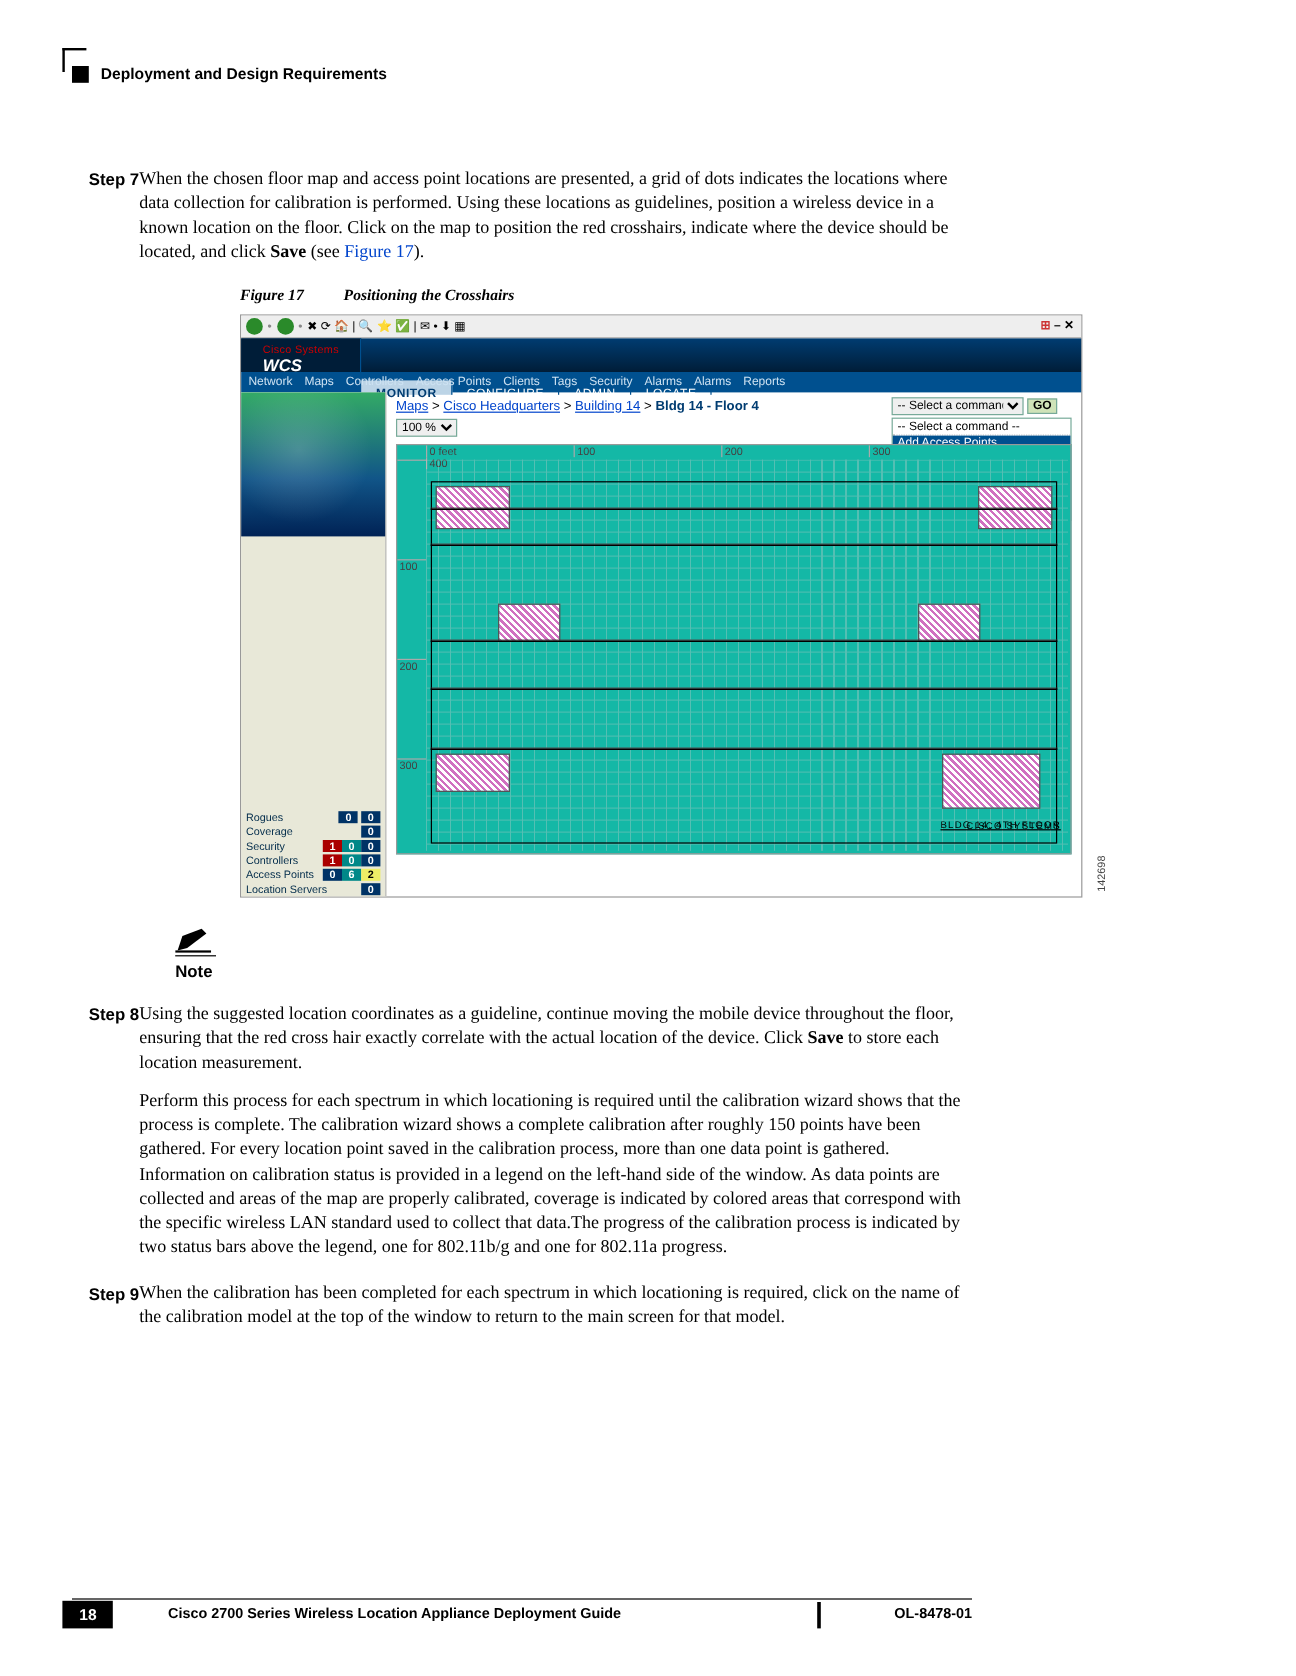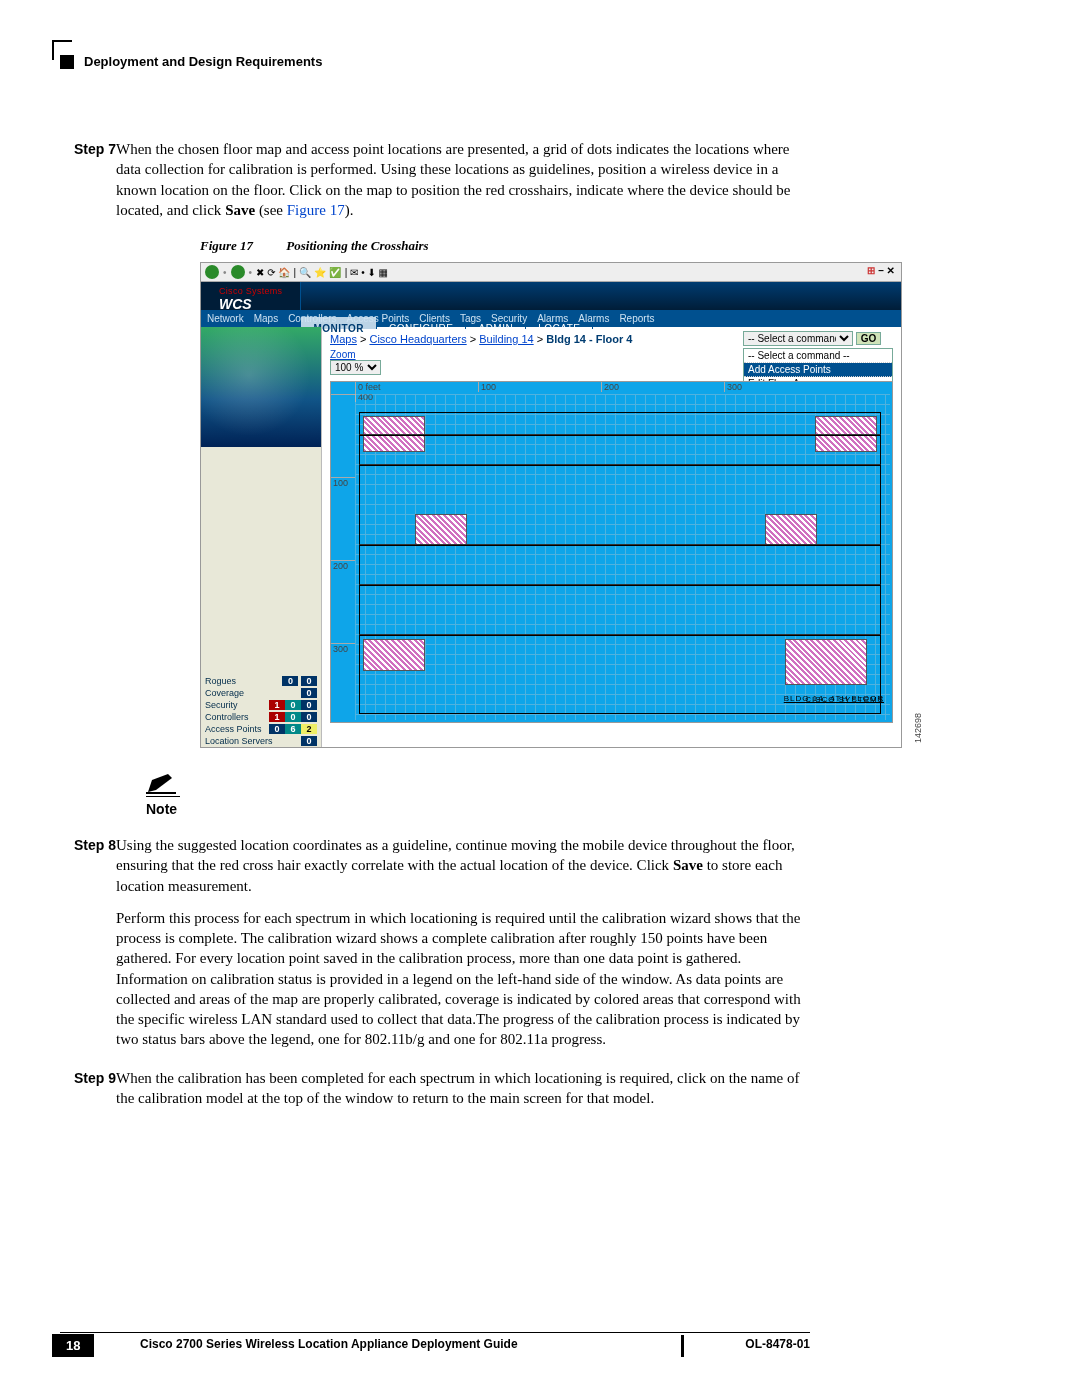--- a/index.html
+++ b/index.html
@@ -71,21 +71,21 @@
   .breadcrumb a{ color:#0044cc; text-decoration:underline;}
   .breadcrumb b{ color:#003c71; font-weight:bold;}
   .cmd-panel { position:absolute; right:8px; top:4px; width:150px; font-size:10px;}
   .cmd-panel select{ width:110px; font-size:10px; border:1px solid #7a9;}
   .cmd-panel .go{ display:inline-block; background:#cfe3b8; border:1px solid #7a9; padding:0 4px; font-weight:bold; font-size:10px;}
   .cmd-list { border:1px solid #7a9; background:#fff; margin-top:2px;}
   .cmd-list div{ padding:1px 4px; border-bottom:1px dotted #ccc;}
   .cmd-list .hl{ background:#00508f; color:#fff;}
   .zoom-lbl { color:#0044cc; text-decoration:underline; font-size:10px;}
   .zoom-sel { font-size:10px; border:1px solid #7a9; margin-bottom:4px;}
-  .floorplan-wrap { border:1px solid #999; height:340px; margin-top:2px; position:relative; background:#0ea5e9; overflow:hidden;padding-left:12px;}
+  .floorplan-wrap { border:1px solid #999; height:340px; margin-top:2px; position:relative; background:#14b8a6; overflow:hidden;padding-left:12px;}
   .fp-ruler-top { position:absolute; top:0; left:24px; right:0; height:12px; font-size:9px; color:#444;}
   .fp-ruler-top span{ display:inline-block; width:120px; border-left:1px solid #aaa; padding-left:2px;}
   .fp-ruler-left { position:absolute; top:12px; left:0; bottom:0; width:24px; font-size:9px; color:#444;}
   .fp-ruler-left div{ height:82px; border-top:1px solid #aaa; padding:0 2px;}
   .fp-body { position:absolute; top:12px; left:24px; right:2px; bottom:2px; }
   .fp-body .room{ position:absolute; border:1px solid #555;}
   .fp-body .mag{ background: repeating-linear-gradient(45deg, #d070c0, #d070c0 2px, #fff 2px, #fff 4px);}
   .fp-grid{ position:absolute; inset:0; background-image: linear-gradient(#ccc 1px, transparent 1px), linear-gradient(90deg, #ccc 1px, transparent 1px); background-size: 10px 10px; opacity:0.35;}
   .fp-outline{position:absolute; border:1px solid #000;}
   .fig-num { position:absolute; right:-22px; bottom:4px; font-size:9px; color:#444; writing-mode:vertical-rl; transform:rotate(180deg);}
@@ -204,21 +204,20 @@
             <span class="go">GO</span>
             <div class="cmd-list">
               <div>-- Select a command --</div>
               <div class="hl">Add Access Points</div>
               <div>Edit Floor Area</div>
               <div>Delete Floor Area...</div>
               <div>Map Editor</div>
               <div>Planning Mode</div>
             </div>
           </div>
-          <div><span class="zoom-lbl">Zoom</span></div>
           <select class="zoom-sel"><option>100 %</option></select>
 
           <div class="floorplan-wrap">
             <div class="fp-ruler-top">
               <span>0 feet</span><span>100</span><span>200</span><span>300</span><span>400</span>
             </div>
             <div class="fp-ruler-left">
               <div></div>
                 <div>100</div>
                 <div>200</div>

